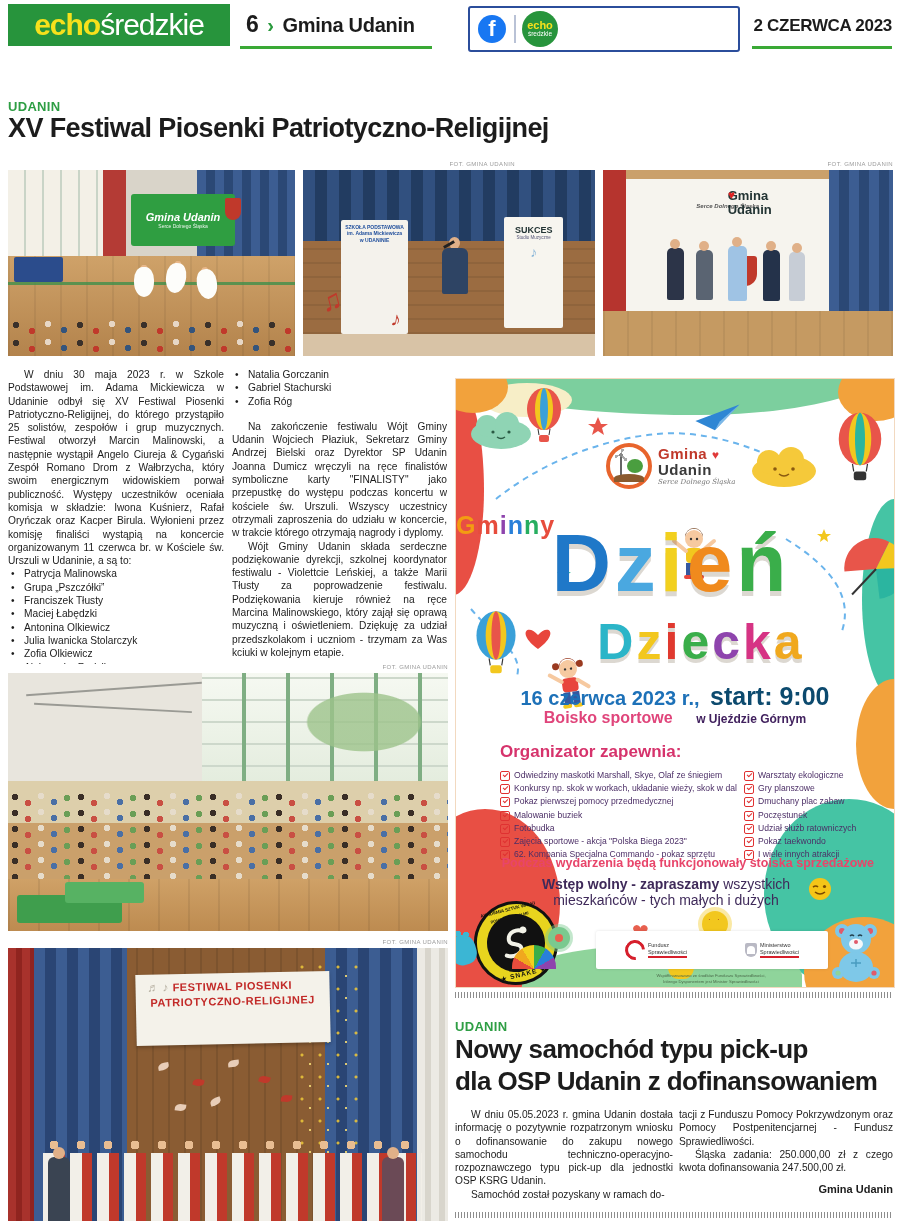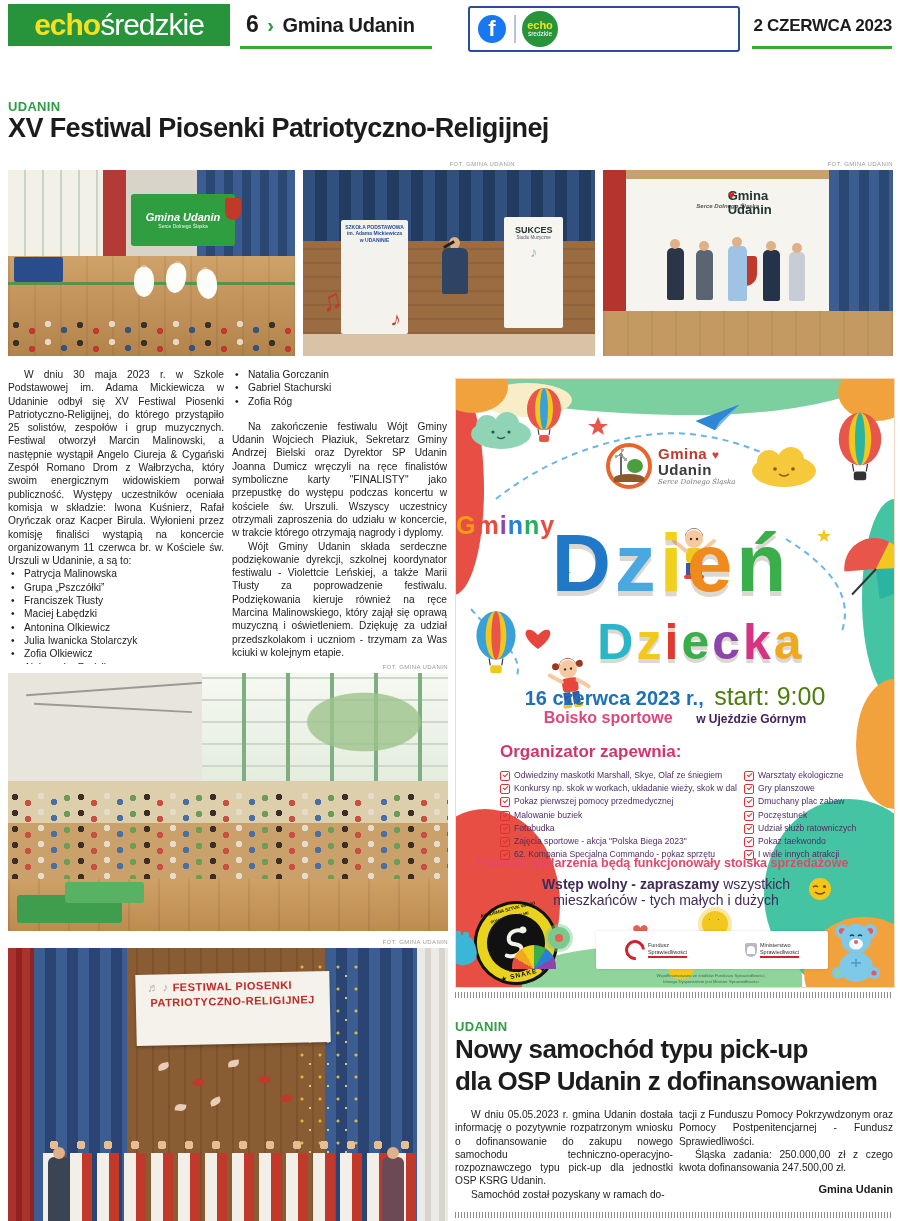--- a/index.html
+++ b/index.html
@@ -221,34 +221,34 @@
   .po-t1 span:nth-child(5){color:#3aae4a}
   .po-t2{left:90px;top:238px;width:310px;text-align:center;font-weight:700;font-size:50px;line-height:1;letter-spacing:3px}
   .po-t2 span{display:inline-block;text-shadow:0 4px 0 rgba(60,40,0,.18)}
   .po-t2 span:nth-child(1){color:#2bb5c8}.po-t2 span:nth-child(2){color:#f2c71e}
   .po-t2 span:nth-child(3){color:#e0392f}.po-t2 span:nth-child(4){color:#3aae4a}
   .po-t2 span:nth-child(5){color:#8e44ad}.po-t2 span:nth-child(6){color:#d63384}
   .po-t2 span:nth-child(7){color:#f0a81e}
 
   .po-daterow{left:0;top:303px;width:438px;text-align:center;white-space:nowrap}
   .po-date{color:#1d71b8;font-weight:700;font-size:20px}
-  .po-start{color:#4d7c0f;font-weight:400;font-size:25px;margin-left:6px}
+  .po-start{color:#0c4a6e;font-weight:700;font-size:25px;margin-left:6px}
   .po-venue{left:0;top:330px;width:438px;text-align:center;white-space:nowrap}
   .po-venue1{color:#e0457b;font-weight:700;font-size:16px}
   .po-venue2{color:#41215e;font-weight:700;font-size:12px;margin-left:19px}
   .po-org{left:44px;top:363px;color:#d6336c;font-weight:700;font-size:17px}
   .po-list{top:392px;font-size:8.6px;color:#4b2e66;line-height:1.1}
   .po-list-l{left:44px;width:238px}
   .po-list-r{left:288px;width:142px}
   .po-item{display:flex;align-items:flex-start;margin-bottom:3.2px;position:static}
   .chk{flex:0 0 auto;width:8px;height:8px;border:1.4px solid #e03131;border-radius:2px;margin-right:4px;position:relative;top:0}
   .chk::after{content:"";position:absolute;left:1.5px;top:1px;width:4px;height:2px;
      border-left:1.4px solid #e03131;border-bottom:1.4px solid #e03131;transform:rotate(-45deg)}
   .po-item-t{position:static}
-  .po-stands{left:20px;top:477px;width:398px;text-align:left;color:#e8456a;font-weight:700;font-size:12.5px}
+  .po-stands{left:20px;top:477px;width:398px;text-align:right;color:#e8456a;font-weight:700;font-size:12.5px}
   .po-free1{left:20px;top:497px;width:380px;text-align:center;color:#3f2a5a;font-size:14px}
   .po-free1 b{font-weight:700}
   .po-free2{left:20px;top:513px;width:380px;text-align:center;color:#3f2a5a;font-size:14px}
   .po-wink{left:352px;top:498px}
 
   .po-badge{left:18px;top:522px;width:84px;height:84px;border-radius:50%;background:#e8d41e;border:3px solid #111;
      box-sizing:border-box;display:flex;align-items:center;justify-content:center;transform:rotate(-14deg)}
   .po-badge-in{width:58px;height:58px;border-radius:50%;background:#111;position:relative;display:flex;align-items:center;justify-content:center}
   .po-badge-top{position:absolute;top:2px;left:0;width:78px;text-align:center;font-size:4.5px;font-weight:700;color:#111}
   .po-badge-mid{position:absolute;top:11px;left:0;width:78px;text-align:center;font-size:3.8px;font-weight:700;color:#111}

